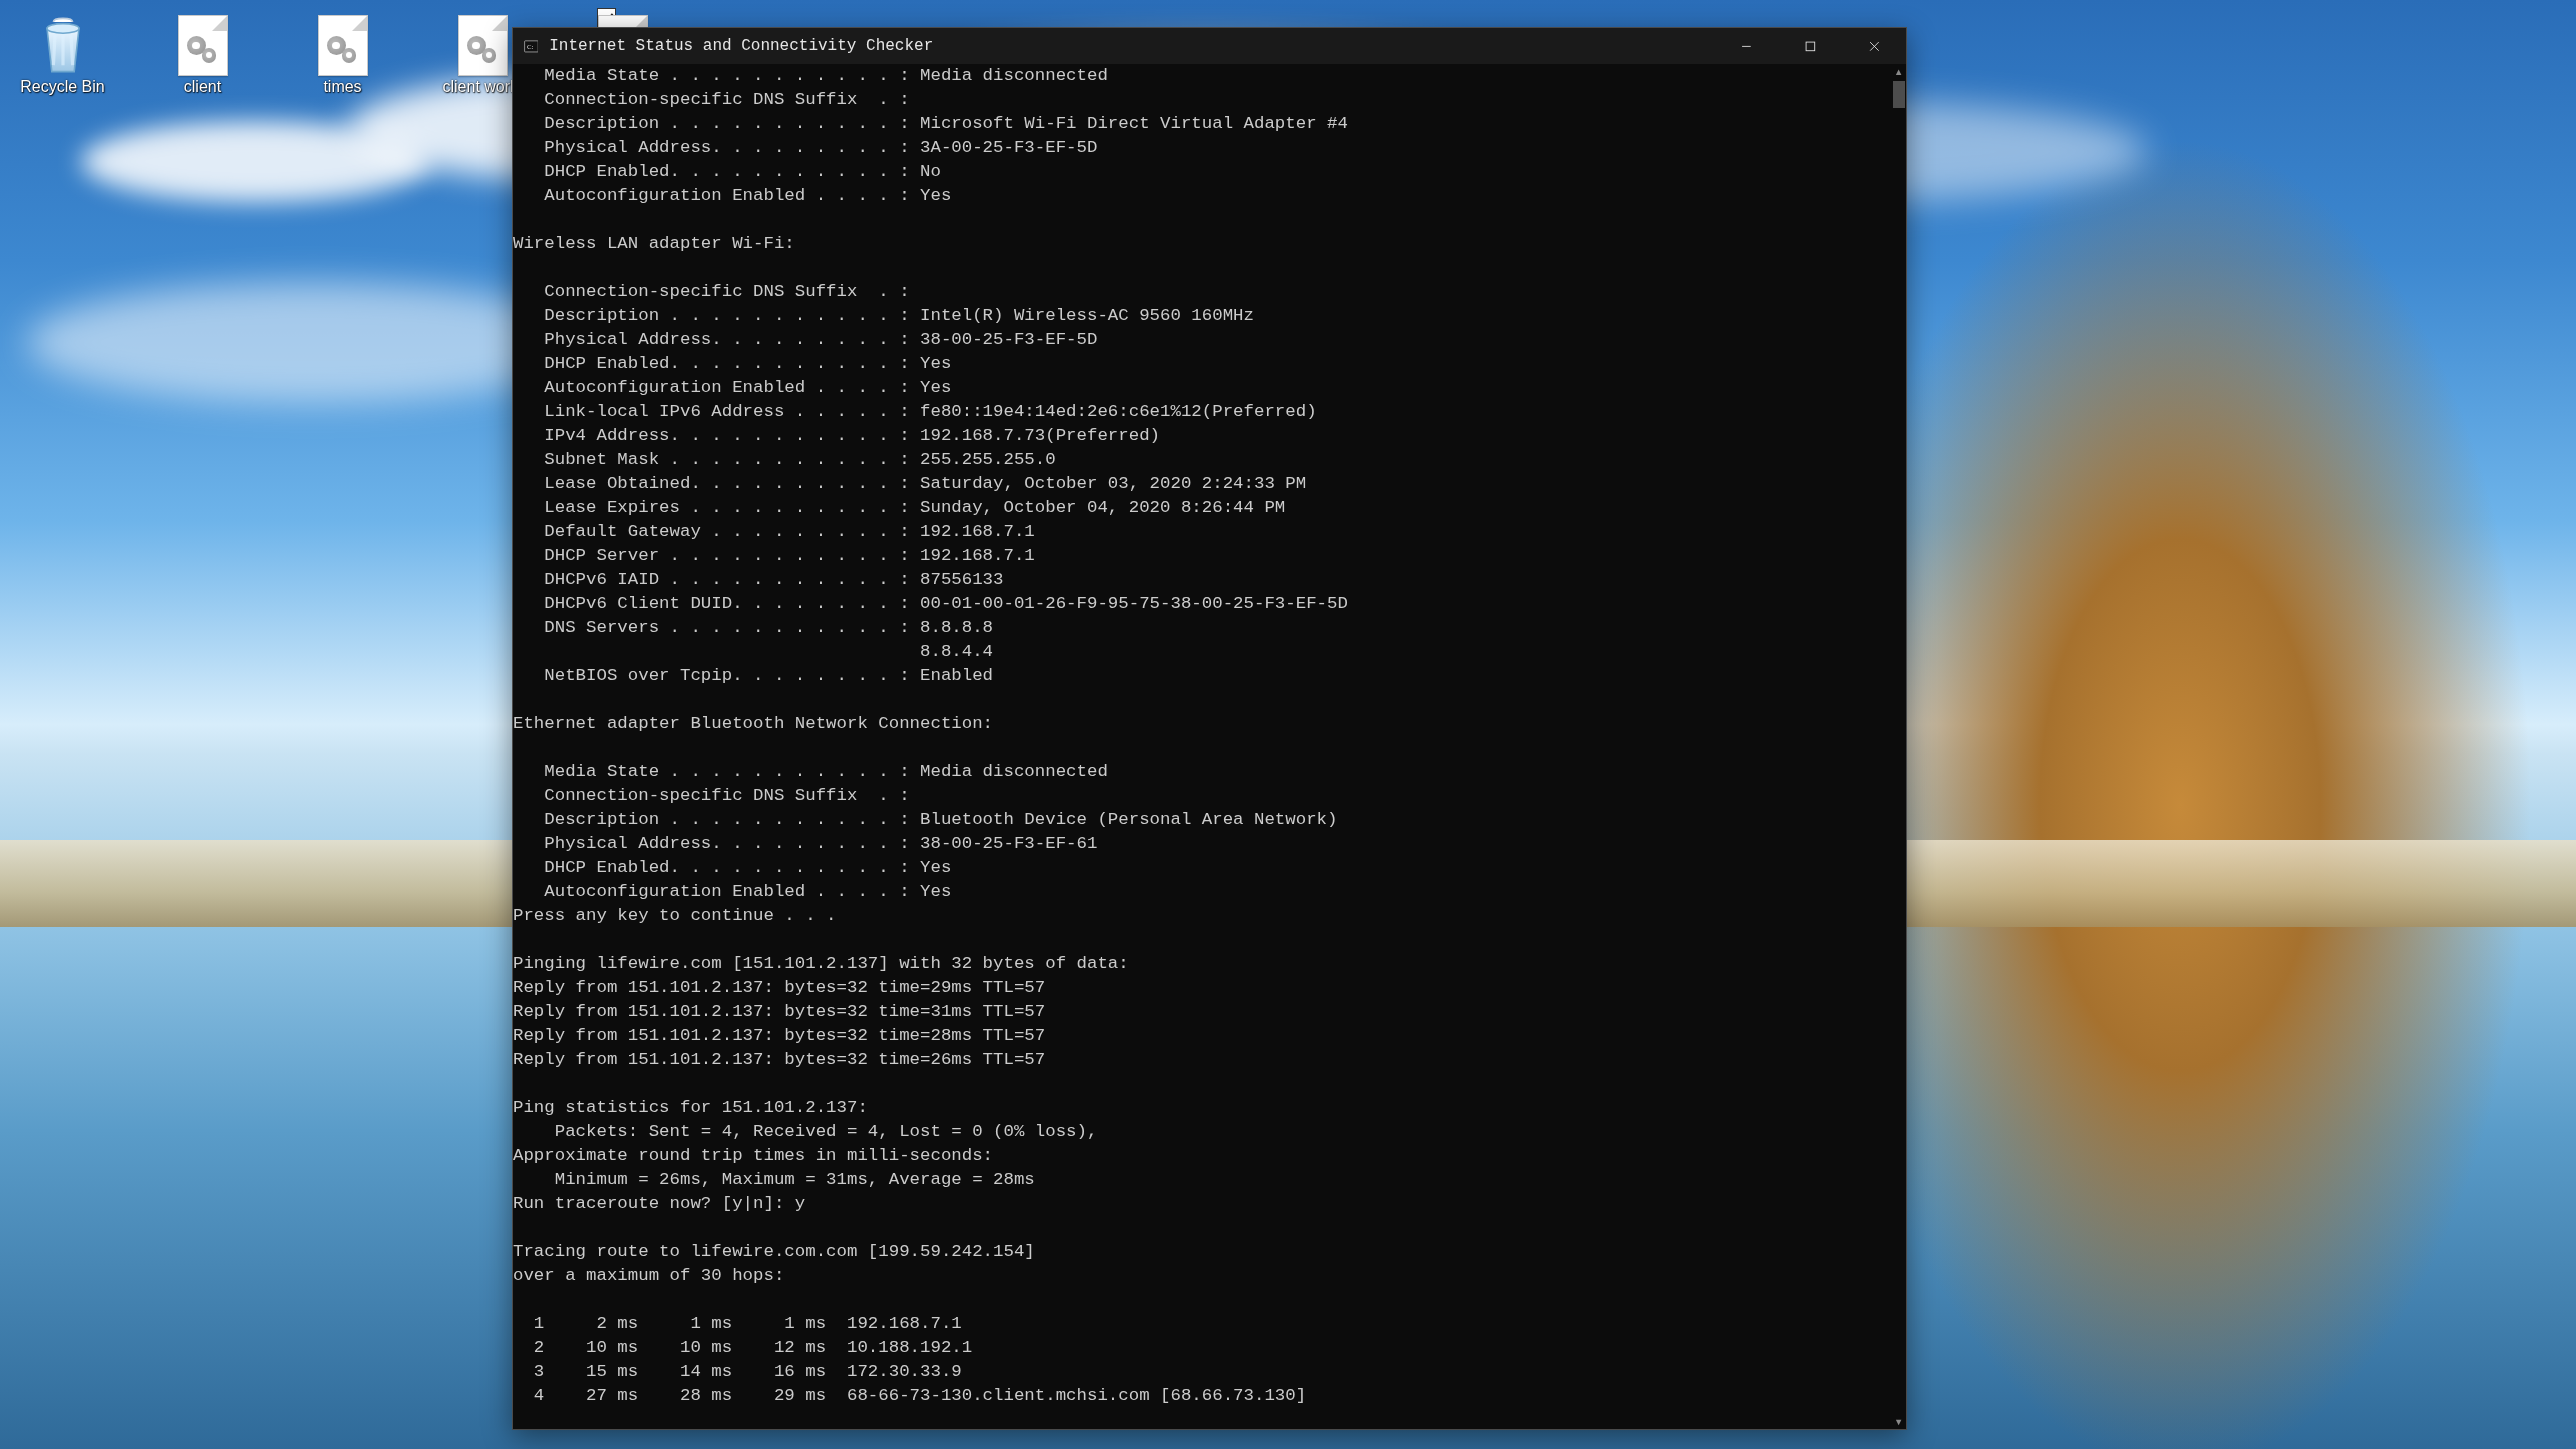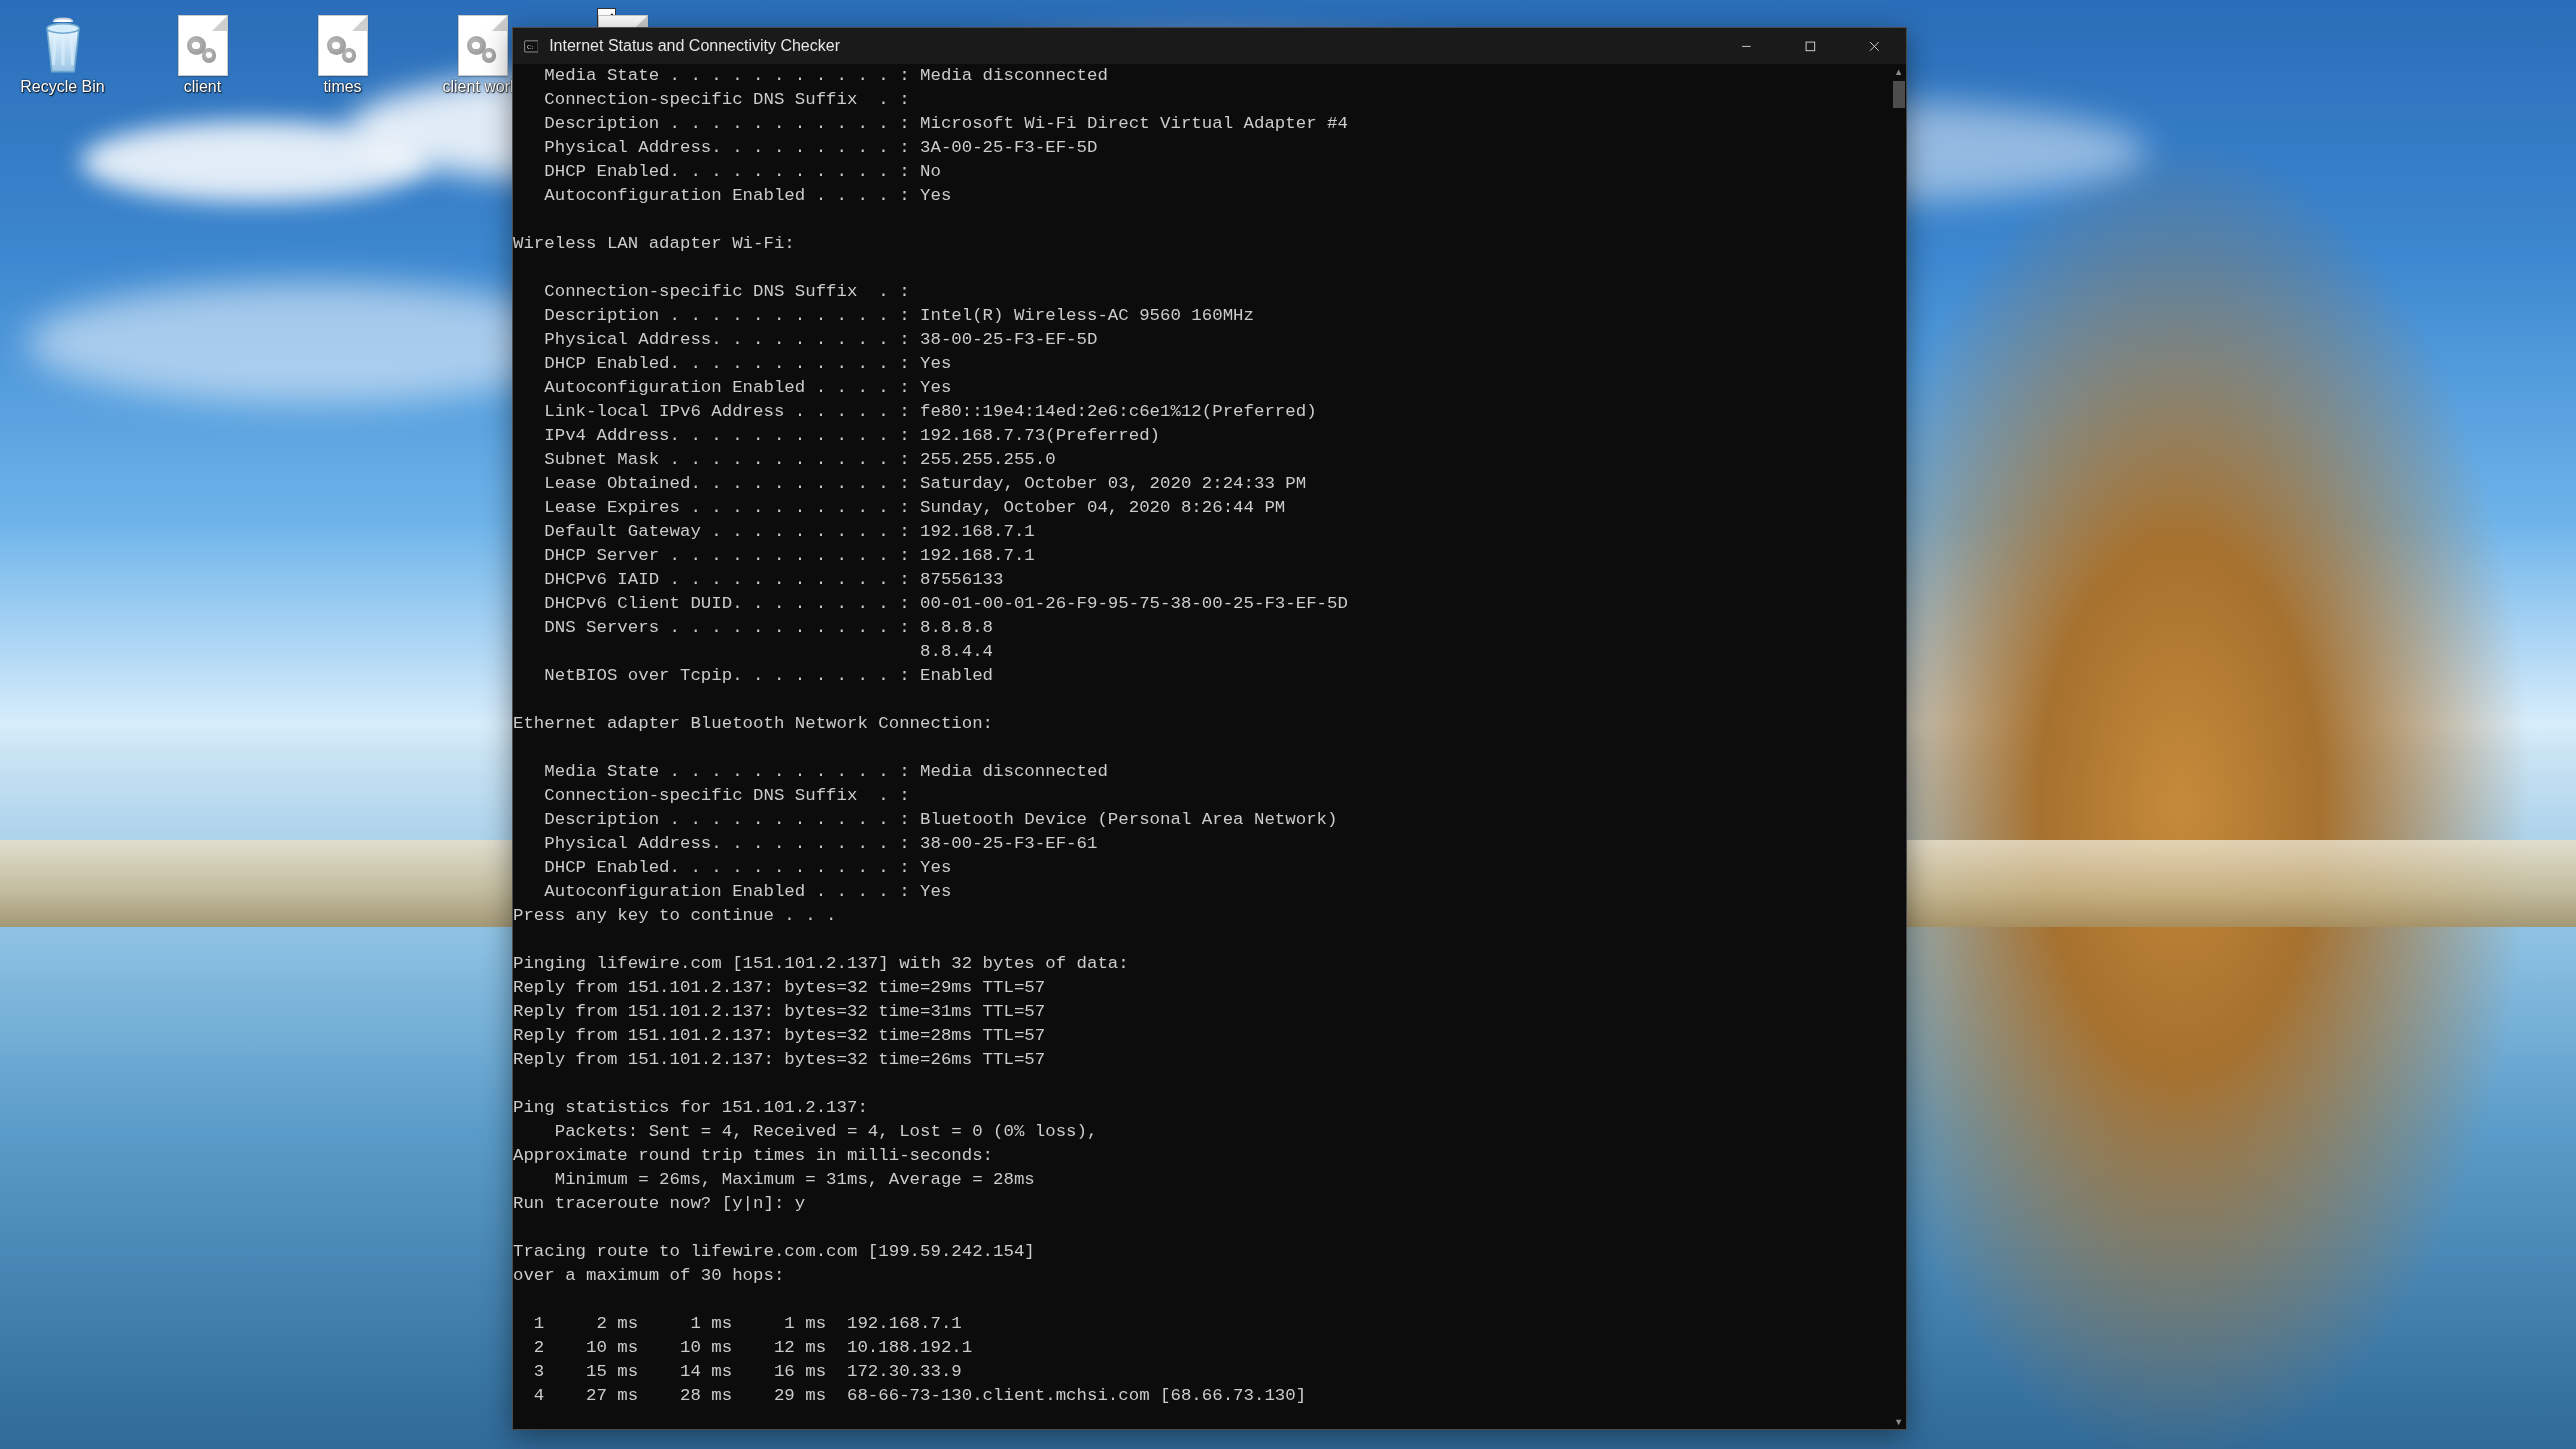--- a/index.html
+++ b/index.html
@@ -40,21 +40,21 @@
   .bin{width:54px;height:64px;position:relative;}
   .bin svg{width:100%;height:100%;}
   .chk{position:absolute;top:-8px;left:4px;width:19px;height:19px;border:1.3px solid #333;background:#fff;box-sizing:border-box;}
   .chk::after{content:"";position:absolute;left:3.4px;top:0.7px;width:6.7px;height:12px;border:solid #222;border-width:0 2.7px 2.7px 0;transform:rotate(40deg);}
 
   
   .win{position:absolute;left:512px;top:27px;width:1393px;height:1401px;background:#0c0c0c;border:0.7px solid #4a4a4a;box-shadow:0 6.7px 27px rgba(0,0,0,.45);}
   .titlebar{height:36px;background:#1a1a1a;display:flex;align-items:center;color:#e6e6e6;font-size:16px;position:relative;}
   .titlebar .ico{width:17.4px;height:17.4px;margin:0 9.4px 0 9.4px;display:inline-flex;align-items:center;justify-content:center;}
   .titlebar .ico svg{width:14.8px;height:14.8px;}
-  .titlebar .title{flex:0 0 auto;}
+  .titlebar .title{flex:0 0 auto;font-family:Liberation Mono, monospace;}
   .winbtns{position:absolute;right:0;top:0;height:100%;display:flex;}
   .winbtn{width:64px;height:100%;display:flex;align-items:center;justify-content:center;color:#e6e6e6;}
   .winbtn svg{width:14.8px;height:14.8px;stroke:#e6e6e6;stroke-width:1.4;fill:none;}
   .client{position:absolute;left:0;right:14.8px;top:36px;bottom:0;padding:0 0 8px 0;overflow:hidden;}
   pre.term{margin:0;padding:0 0 0 0;color:#cccccc;background:#0c0c0c;font-family:Consolas,"Courier New",monospace;font-size:17.4px;line-height:24px;white-space:pre;}
   
   .scroll{position:absolute;top:36px;right:0;bottom:0;width:14.8px;background:#0c0c0c;}
   .scroll .track{position:absolute;inset:14.8px 0;}
   .scroll .thumb{position:absolute;left:1.3px;right:1.3px;height:27px;top:2.7px;background:#4d4d4d;}
   .scroll .arrow{position:absolute;left:0;right:0;height:14.8px;display:flex;align-items:center;justify-content:center;color:#8a8a8a;font-size:9.4px;}

